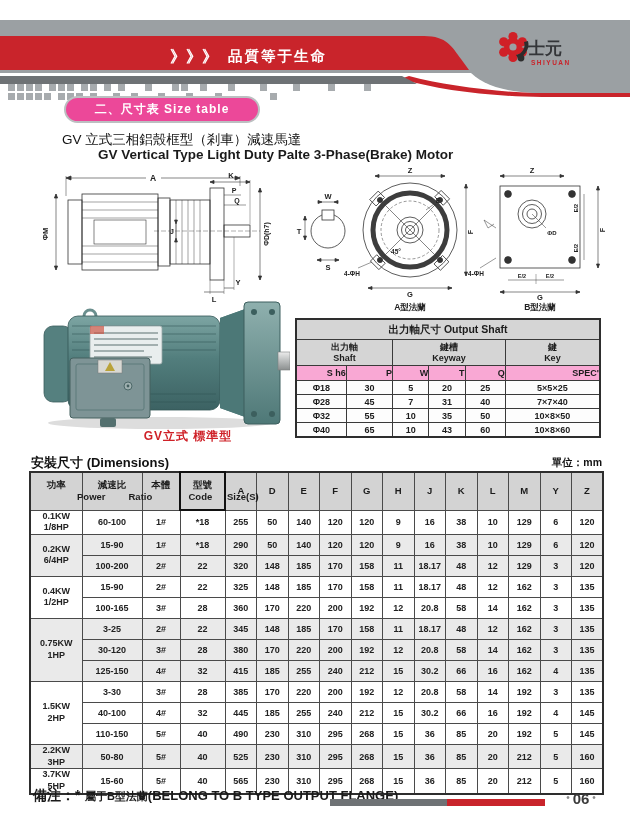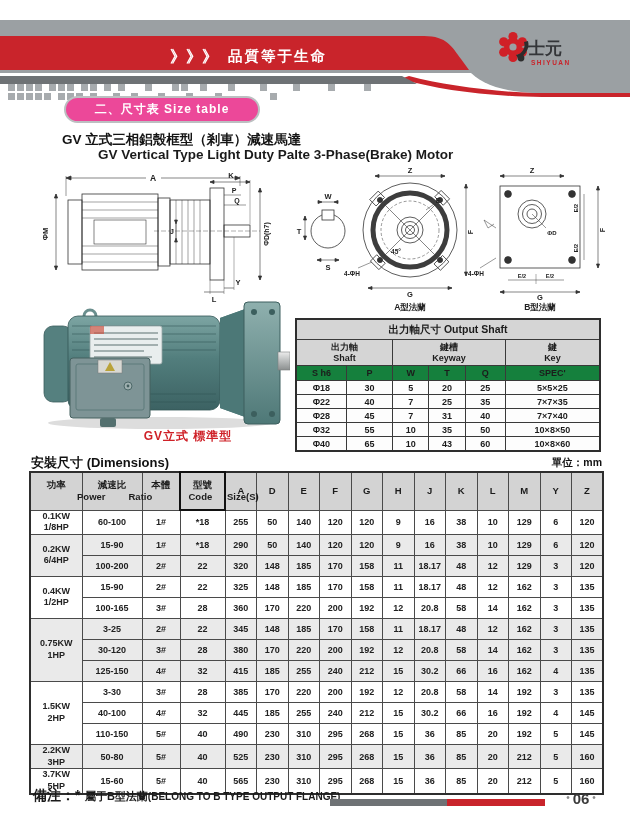--- a/index.html
+++ b/index.html
@@ -15,35 +15,35 @@
     137px 0 #a7abae,164px 0 #a7abae,173px 0 #a7abae,192px 0 #a7abae,220px 0 #a7abae,
     252px 0 #a7abae,285px 0 #a7abae,320px 0 #a7abae,356px 0 #a7abae;}
   .pxrow2{left:8px;top:93px;box-shadow:9px 0 #a7abae,18px 0 #a7abae,27px 0 #a7abae,36px 0 #a7abae,
     50px 0 #a7abae,59px 0 #a7abae,68px 0 #a7abae,82px 0 #a7abae,105px 0 #a7abae,123px 0 #a7abae,
     150px 0 #a7abae,178px 0 #a7abae,207px 0 #a7abae,262px 0 #a7abae;}
 
   .pill{position:absolute;left:64px;top:96px;width:192px;height:23px;background:#ec4899;
         border:2px solid #bcbfc1;border-radius:14px;color:#ffffff;font-weight:bold;
         font-size:12px;text-align:center;line-height:23px;letter-spacing:1px;}
 
-  .title-cn{position:absolute;left:62px;top:131px;font-size:13.5px;font-weight:bold;color:#141414;}
+  .title-cn{position:absolute;left:62px;top:131px;font-size:13.5px;font-weight:normal;color:#141414;}
   .title-en{position:absolute;left:62px;top:147px;font-size:13.5px;font-weight:bold;color:#1a1a1a;margin-left:36px;}
 
   .draw-svg{position:absolute;left:28px;top:164px;}
   .photo-svg{position:absolute;left:28px;top:296px;}
   .photo-caption{position:absolute;left:98px;top:428px;width:180px;text-align:center;
         color:#cf2128;font-weight:bold;font-size:12px;letter-spacing:1px;}
 
   
   .shaft-table{position:absolute;left:295px;top:318px;width:306px;border-collapse:collapse;
         table-layout:fixed;border:2px solid #2e2e2e;}
   .shaft-table th,.shaft-table td{border:1px solid #3a3a3a;text-align:center;padding:0;}
   .shaft-table .title-row th{background:#d5d5d5;height:19px;font-size:10.5px;font-weight:bold;}
   .shaft-table .group-row th{background:#d5d5d5;height:25px;font-size:9px;line-height:1.15;font-weight:bold;}
-  .shaft-table .sub-row th{height:14px;font-size:9px;background:#15803d;font-weight:bold;}
+  .shaft-table .sub-row th{height:14px;font-size:9px;background:#f9a8d4;font-weight:bold;text-align:right;}
   .shaft-table td{height:13px;font-size:9px;font-weight:bold;background:#fdfdfd;}
   .shaft-table .group-row .en,.shaft-table .title-row .en{font-weight:bold;}
 
   
   .dim-heading{position:absolute;left:31px;top:454px;font-size:13px;font-weight:bold;color:#111;}
   .dim-unit{position:absolute;right:28px;top:456px;font-size:10.5px;font-weight:bold;color:#111;}
 
   
   .dims{position:absolute;left:29px;top:471px;width:573px;border-collapse:collapse;
         table-layout:fixed;border:2px solid #2e2e2e;}
@@ -51,21 +51,21 @@
   .dims thead th{background:#d3d3d3;height:36px;font-weight:bold;font-size:9.5px;line-height:1.25;}
   .dims thead th .en{font-weight:bold;padding-left:46px;}
   .dims thead th.thick{border:2.5px solid #111;}
   .dims td{height:20px;font-weight:bold;color:#222;background:#ffffff;}
   .dims tr.shade td{background:#eaeaea;}
   .dims td.power{font-weight:bold;line-height:1.3;}
 
   .note{position:absolute;left:33px;top:786px;font-weight:bold;color:#1a1a1a;}
   .note .n1{font-size:14px;}
   .note .n2{font-size:11px;}
-  .note .n3{font-size:10px;}
+  .note .n3{font-size:13px;}
 
   .bar-gray{position:absolute;left:330px;top:799px;width:117px;height:7px;background:#6e7275;}
   .bar-red{position:absolute;left:447px;top:799px;width:98px;height:7px;background:#c9242b;}
   .pageno{position:absolute;left:551px;top:790px;width:60px;text-align:center;}
   .pageno .dot{color:#8a8a8a;font-size:10px;vertical-align:3px;padding:0 3px;}
   .pageno .num{color:#3a3a3a;font-size:15px;font-weight:bold;}
 </style>
 </head>
 <body>
 
@@ -329,28 +329,20 @@
       <tbody>
         <tr>
           <td>Φ18</td>
           <td>30</td>
           <td>5</td>
           <td>20</td>
           <td>25</td>
           <td>5×5×25</td>
         </tr>
         <tr>
-          <td>Φ22</td>
-          <td>40</td>
-          <td>7</td>
-          <td>25</td>
-          <td>35</td>
-          <td>7×7×35</td>
-        </tr>
-        <tr>
           <td>Φ28</td>
           <td>45</td>
           <td>7</td>
           <td>31</td>
           <td>40</td>
           <td>7×7×40</td>
         </tr>
         <tr>
           <td>Φ32</td>
           <td>55</td>

